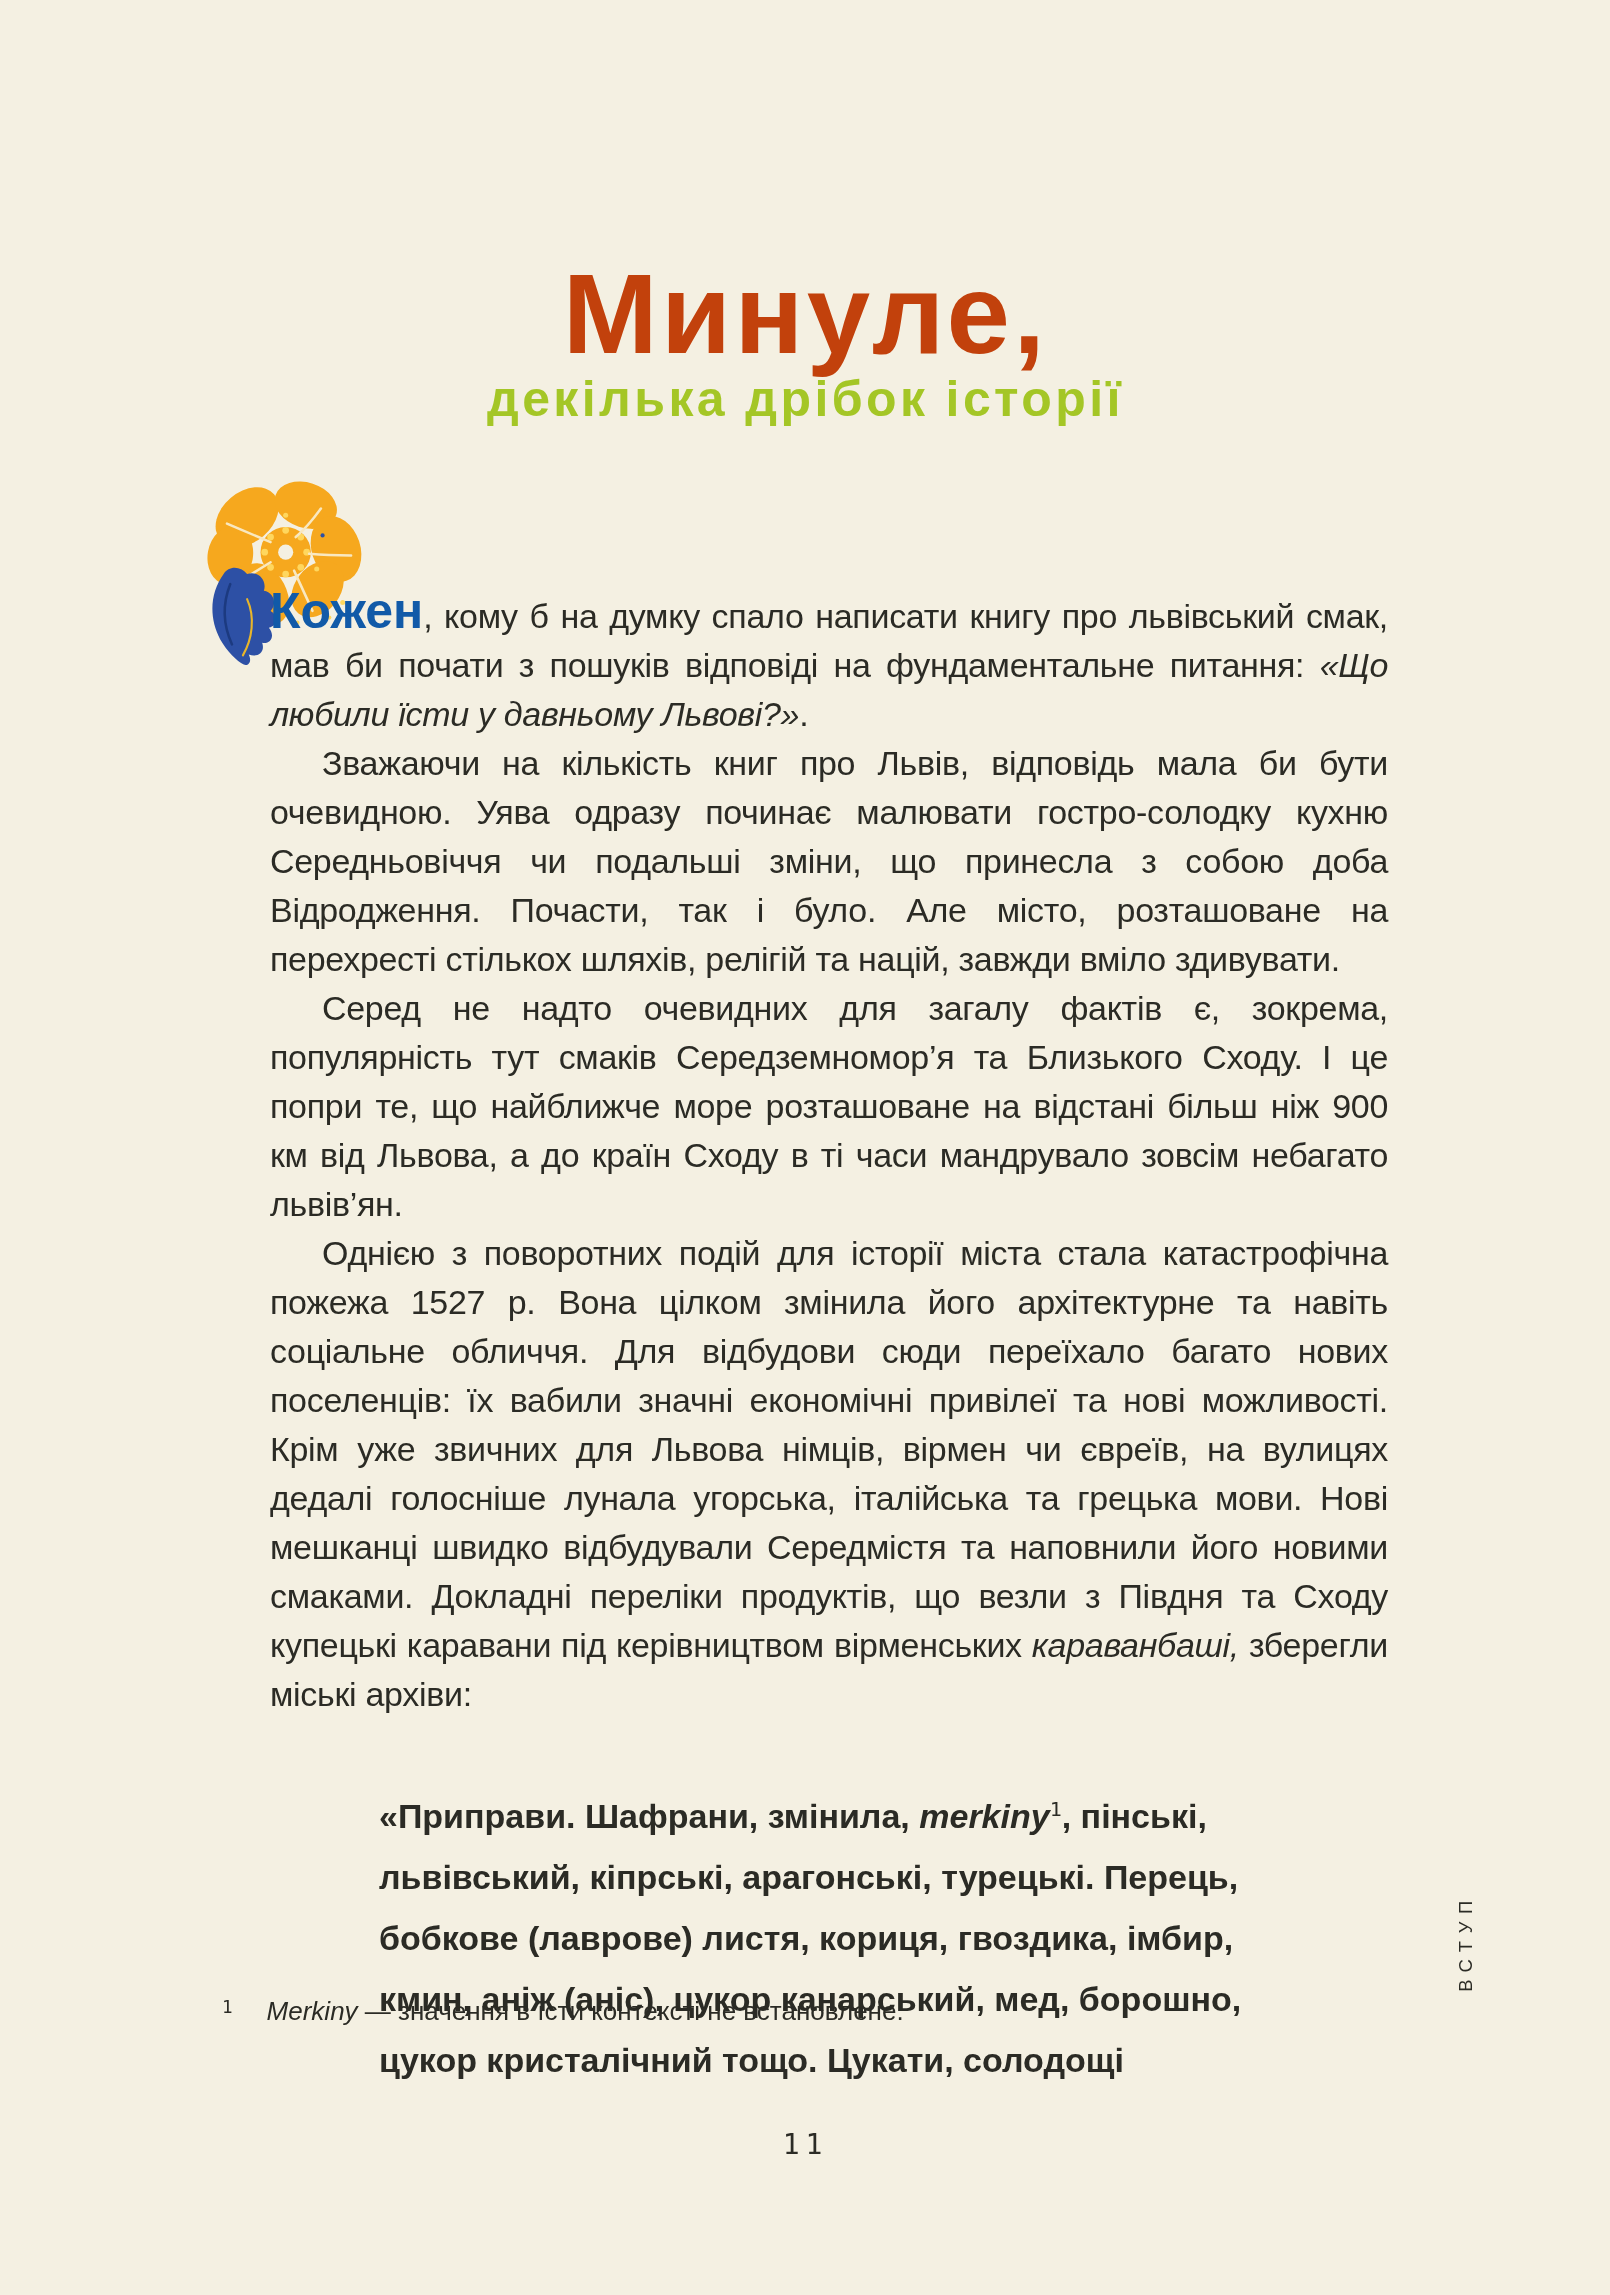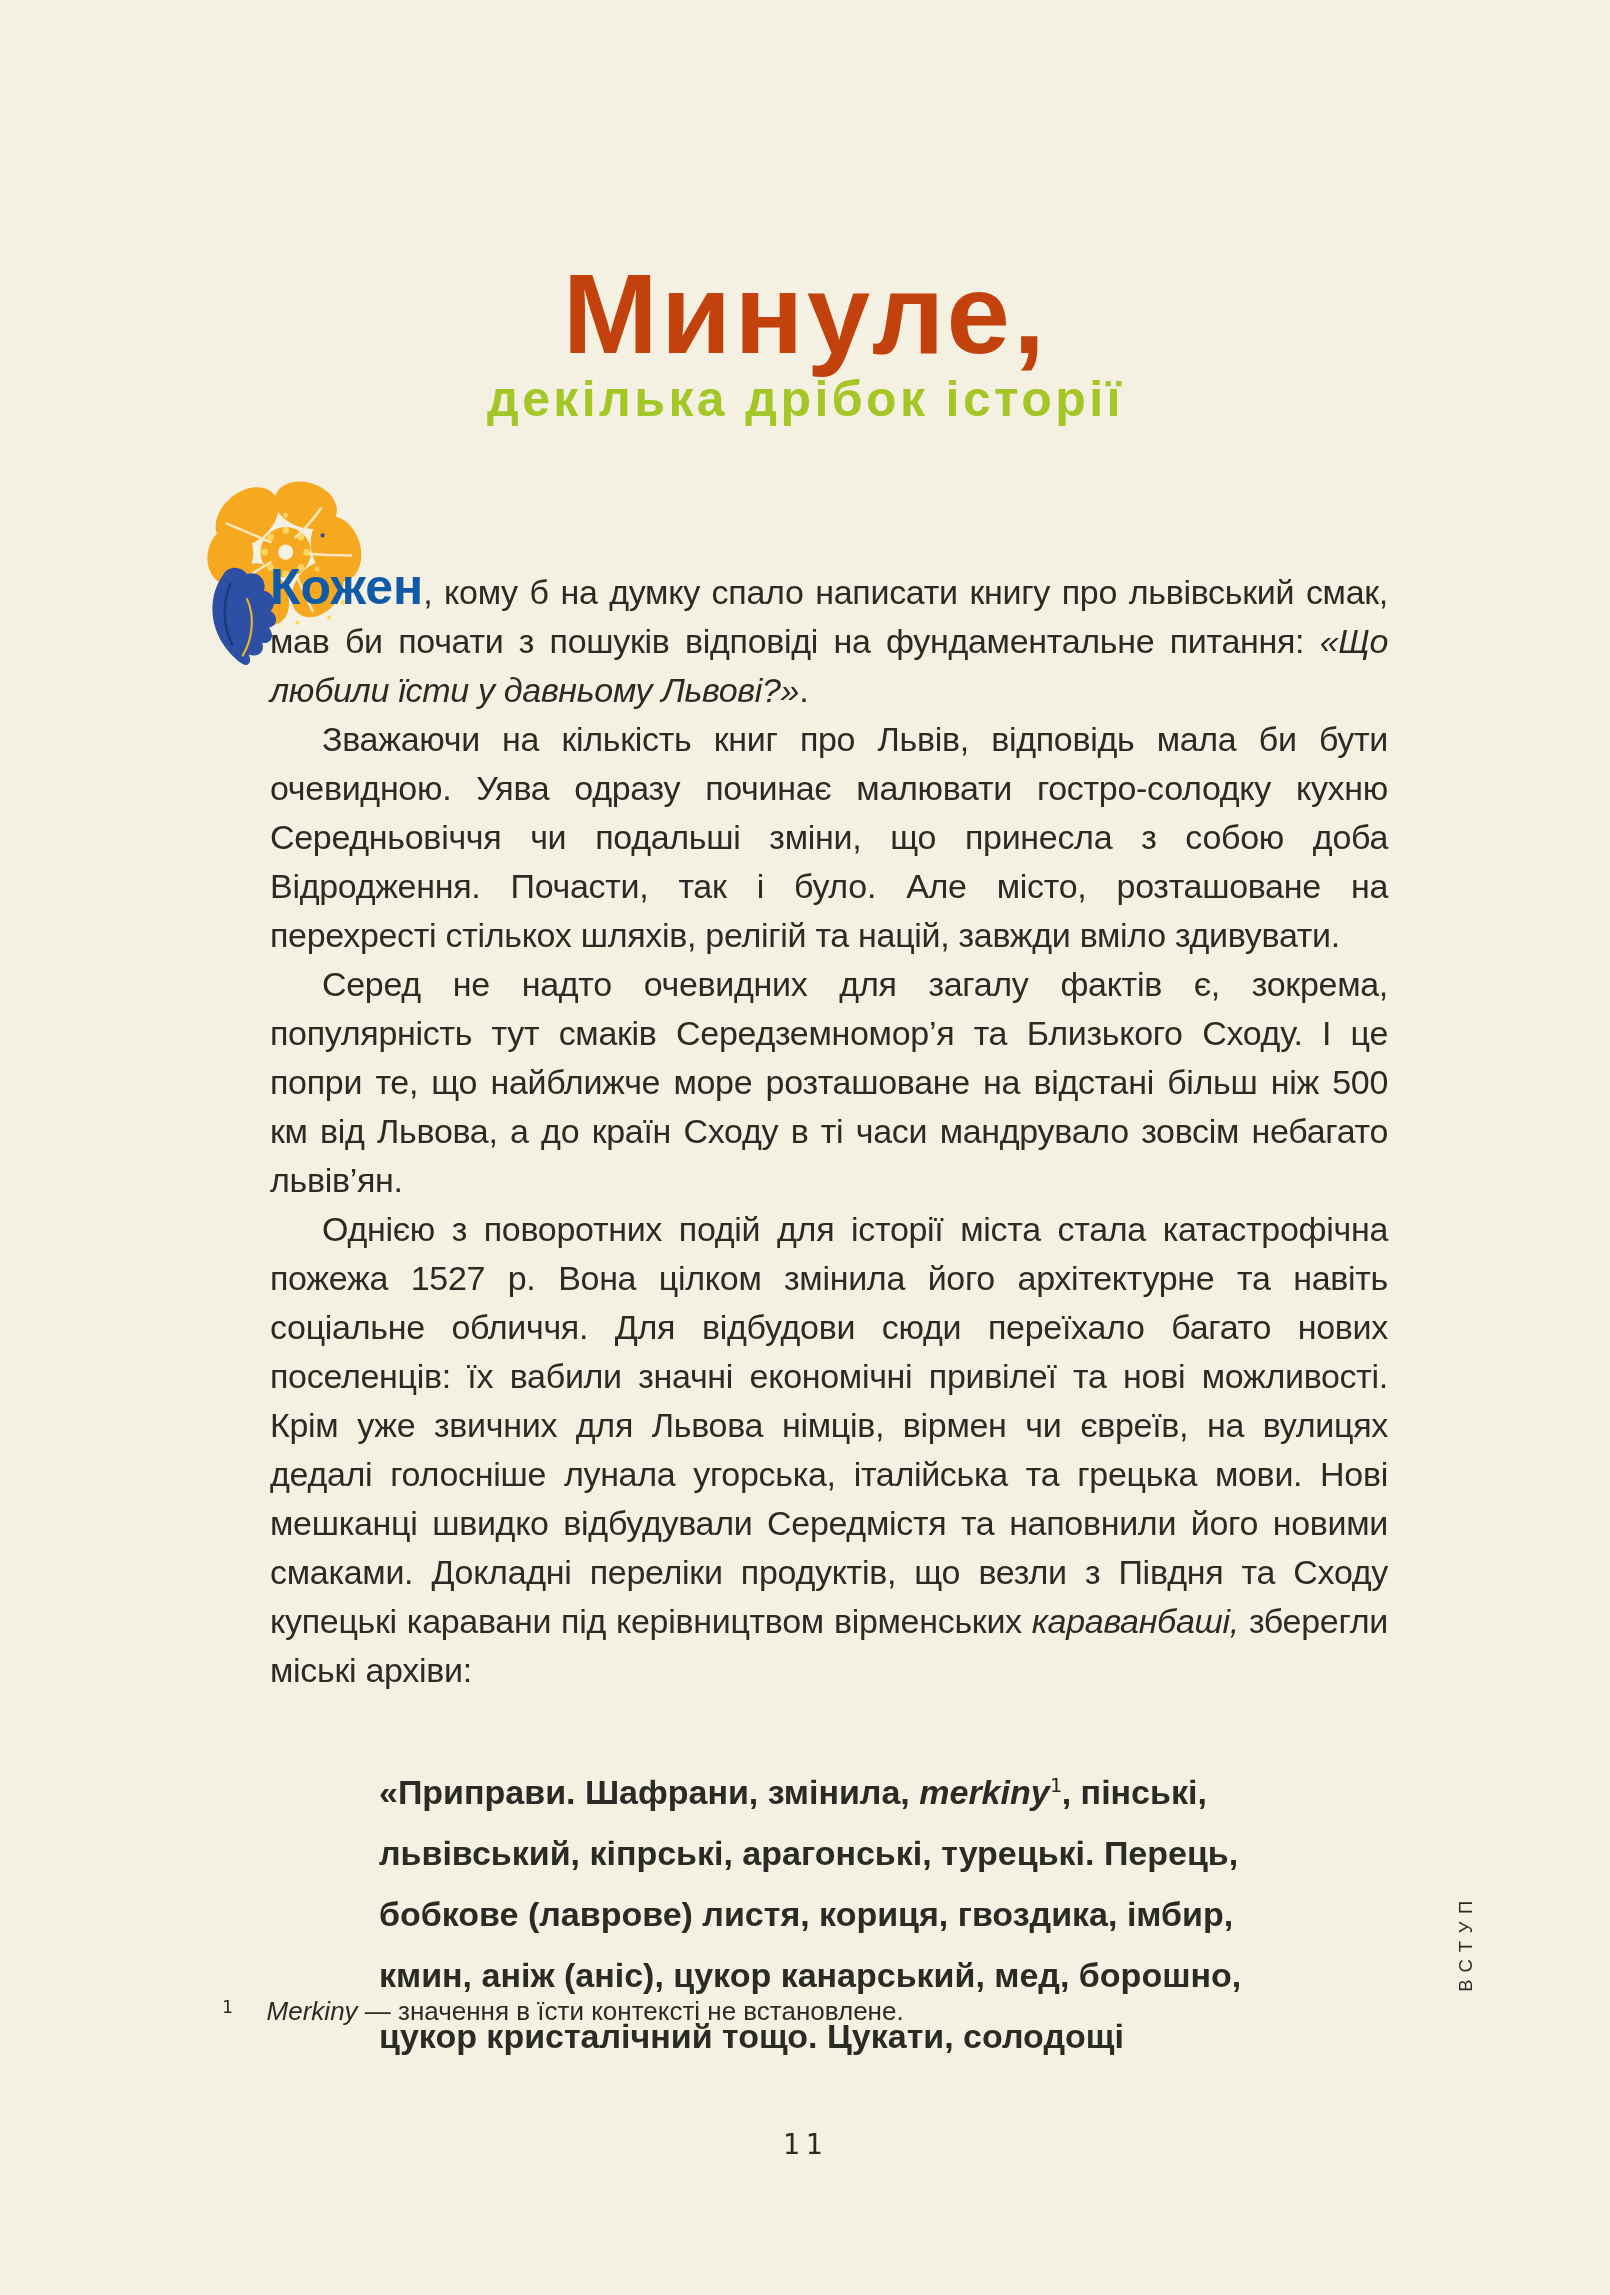--- a/index.html
+++ b/index.html
@@ -35,21 +35,21 @@
     letter-spacing: 3.4px;
     color: #a4c626;
   }
   .flower {
     position: absolute;
     left: 195px; top: 475px;
     width: 178px; height: 203px;
   }
   .content {
     position: absolute;
-    left: 270px; top: 562px;
+    left: 270px; top: 586px;
     width: 1118px;
     font-size: 34px;
     line-height: 49px;
     letter-spacing: -0.3px;
     text-align: justify;
   }
   .para { margin: 0; }
   .para.indent { text-indent: 52px; }
   .lead-word {
     font-size: 50px;
@@ -151,21 +151,21 @@
     </g>
     <circle cx="152" cy="72" r="2.5" fill="#2d50a5"></circle>
     <path fill="#2d50a5" d="M34 118 C18 140 16 170 30 196 C38 210 50 222 58 226 C64 228 68 222 64 214 C74 218 84 212 80 200 C90 202 96 192 88 182 C98 180 100 168 90 162 C98 154 94 140 82 138 C86 126 76 114 62 118 C54 108 40 108 34 118 Z"></path>
     <path fill="none" stroke="#1c3a80" stroke-width="3" stroke-linecap="round" d="M42 130 C32 155 34 180 44 202"></path>
     <path fill="none" stroke="#e9b62a" stroke-width="2.5" stroke-linecap="round" d="M62 148 C72 170 68 196 57 215"></path>
   </svg>
 
   <div class="content">
     <p class="para"><span class="lead-word">Кожен</span><span>, кому б на думку спало написати книгу про львівський смак, мав би почати з пошуків відповіді на фундаментальне питання: </span><em>«Що любили їсти у давньому Львові?»</em><span>.</span></p>
     <p class="para indent">Зважаючи на кількість книг про Львів, відповідь мала би бути очевидною. Уява одразу починає малювати гостро-солодку кухню Середньовіччя чи подальші зміни, що принесла з собою доба Відродження. Почасти, так і було. Але місто, розташоване на перехресті стількох шляхів, релігій та націй, завжди вміло здивувати.</p>
-    <p class="para indent">Серед не надто очевидних для загалу фактів є, зокрема, популярність тут смаків Середземномор’я та Близького Сходу. І це попри те, що найближче море розташоване на відстані більш ніж 500 км від Львова, а до країн Сходу в ті часи мандрувало зовсім небагато львів’ян.</p>
+    <p class="para indent">Серед не надто очевидних для загалу фактів є, зокрема, популярність тут смаків Середземномор’я та Близького Сходу. І це попри те, що найближче море розташоване на відстані більш ніж 900 км від Львова, а до країн Сходу в ті часи мандрувало зовсім небагато львів’ян.</p>
     <p class="para indent"><span>Однією з поворотних подій для історії міста стала катастрофічна пожежа 1527 р. Вона цілком змінила його архітектурне та навіть соціальне обличчя. Для відбудови сюди переїхало багато нових поселенців: їх вабили значні економічні привілеї та нові можливості. Крім уже звичних для Львова німців, вірмен чи євреїв, на вулицях дедалі голосніше лунала угорська, італійська та грецька мови. Нові мешканці швидко відбудували Середмістя та наповнили його новими смаками. Докладні переліки продуктів, що везли з Півдня та Сходу купецькі каравани під керівництвом вірменських </span><em>караванбаші,</em><span> зберегли міські архіви:</span></p>
 
     <div class="quote-block"><span>«Приправи. Шафрани, змінила, </span><em>merkiny</em><sup class="fn-ref">1</sup><span>, пінські, львівський, кіпрські, арагонські, турецькі. Перець, бобкове (лаврове) листя, кориця, гвоздика, імбир, кмин, аніж (аніс), цукор канарський, мед, борошно, цукор кристалічний тощо. Цукати, солодощі</span></div>
   </div>
 
   <div class="footnote"><span class="fn-marker">1</span><em>Merkiny</em><span> — значення в їсти контексті не встановлене.</span></div>
 
   <div class="side-label">ВСТУП</div>
 
   <div class="page-number">11</div>

